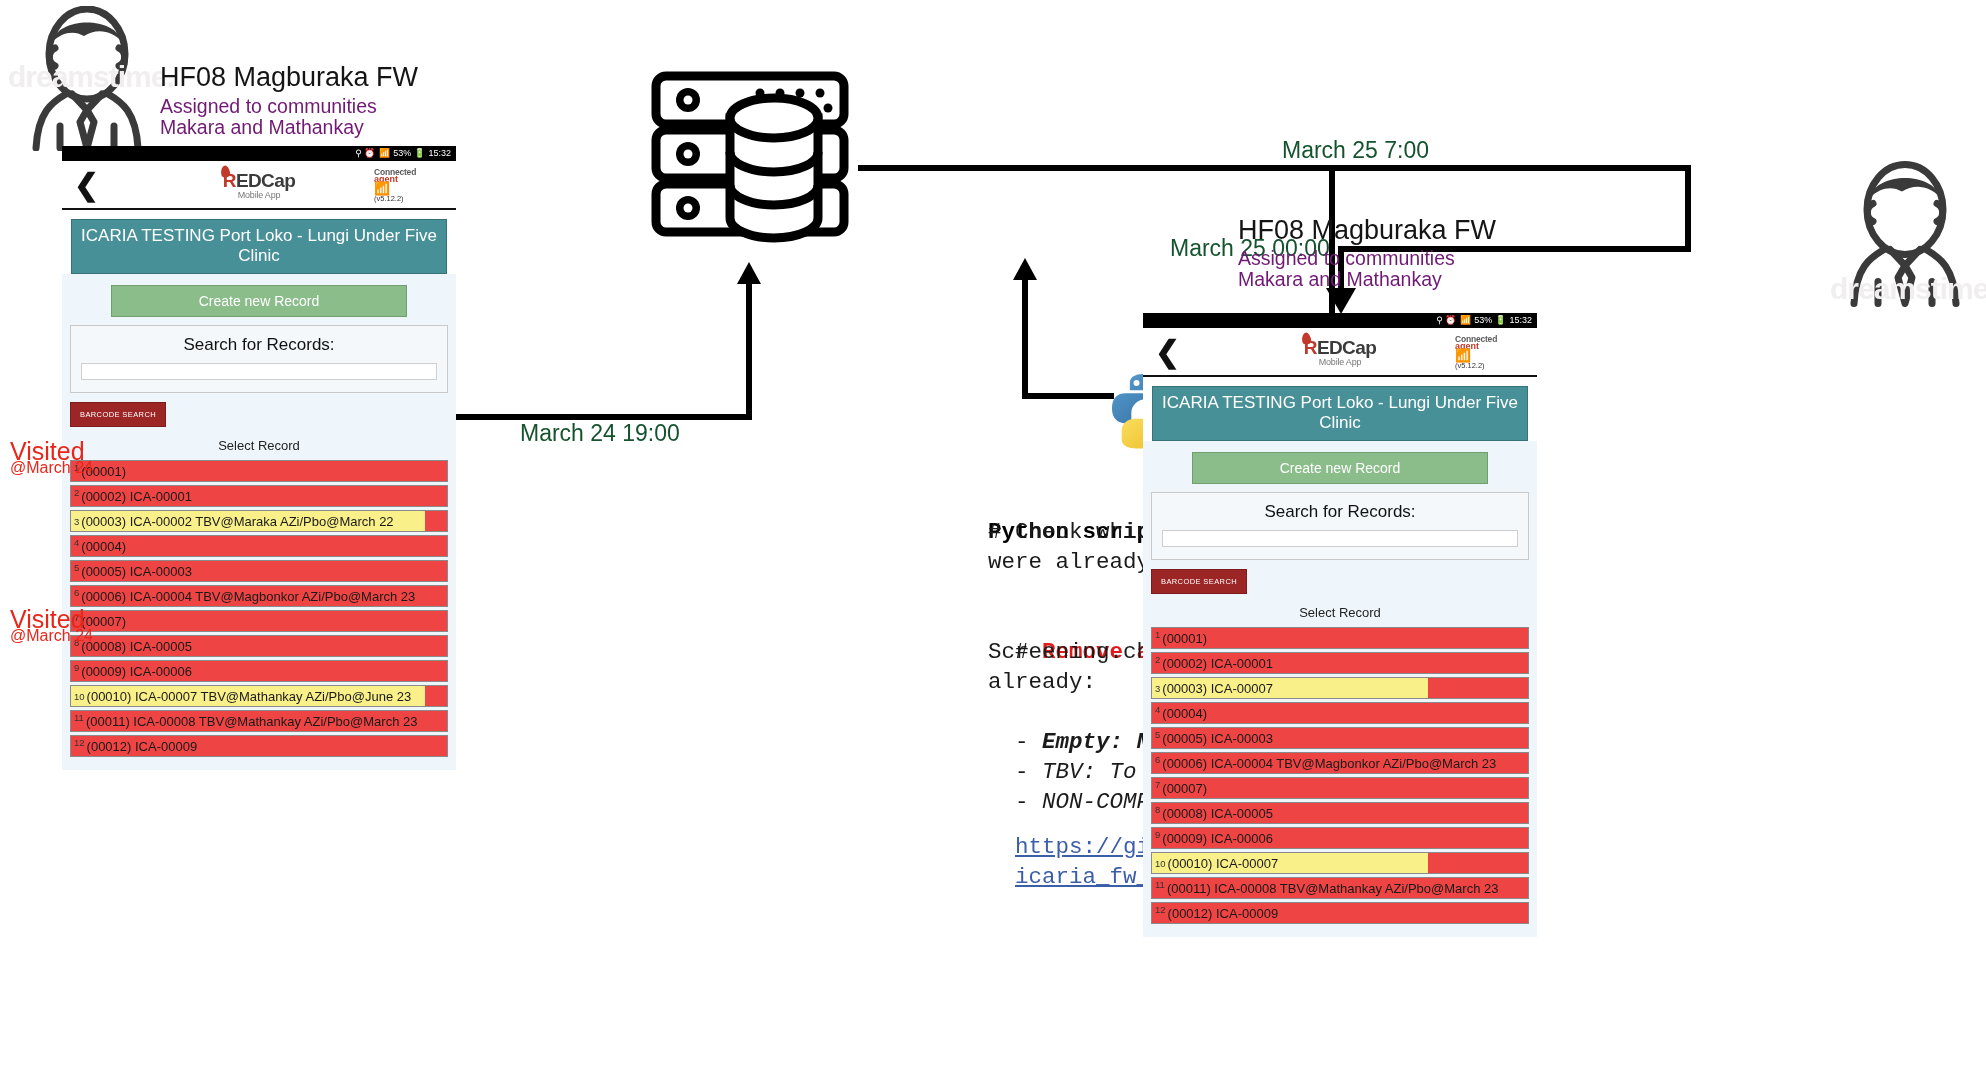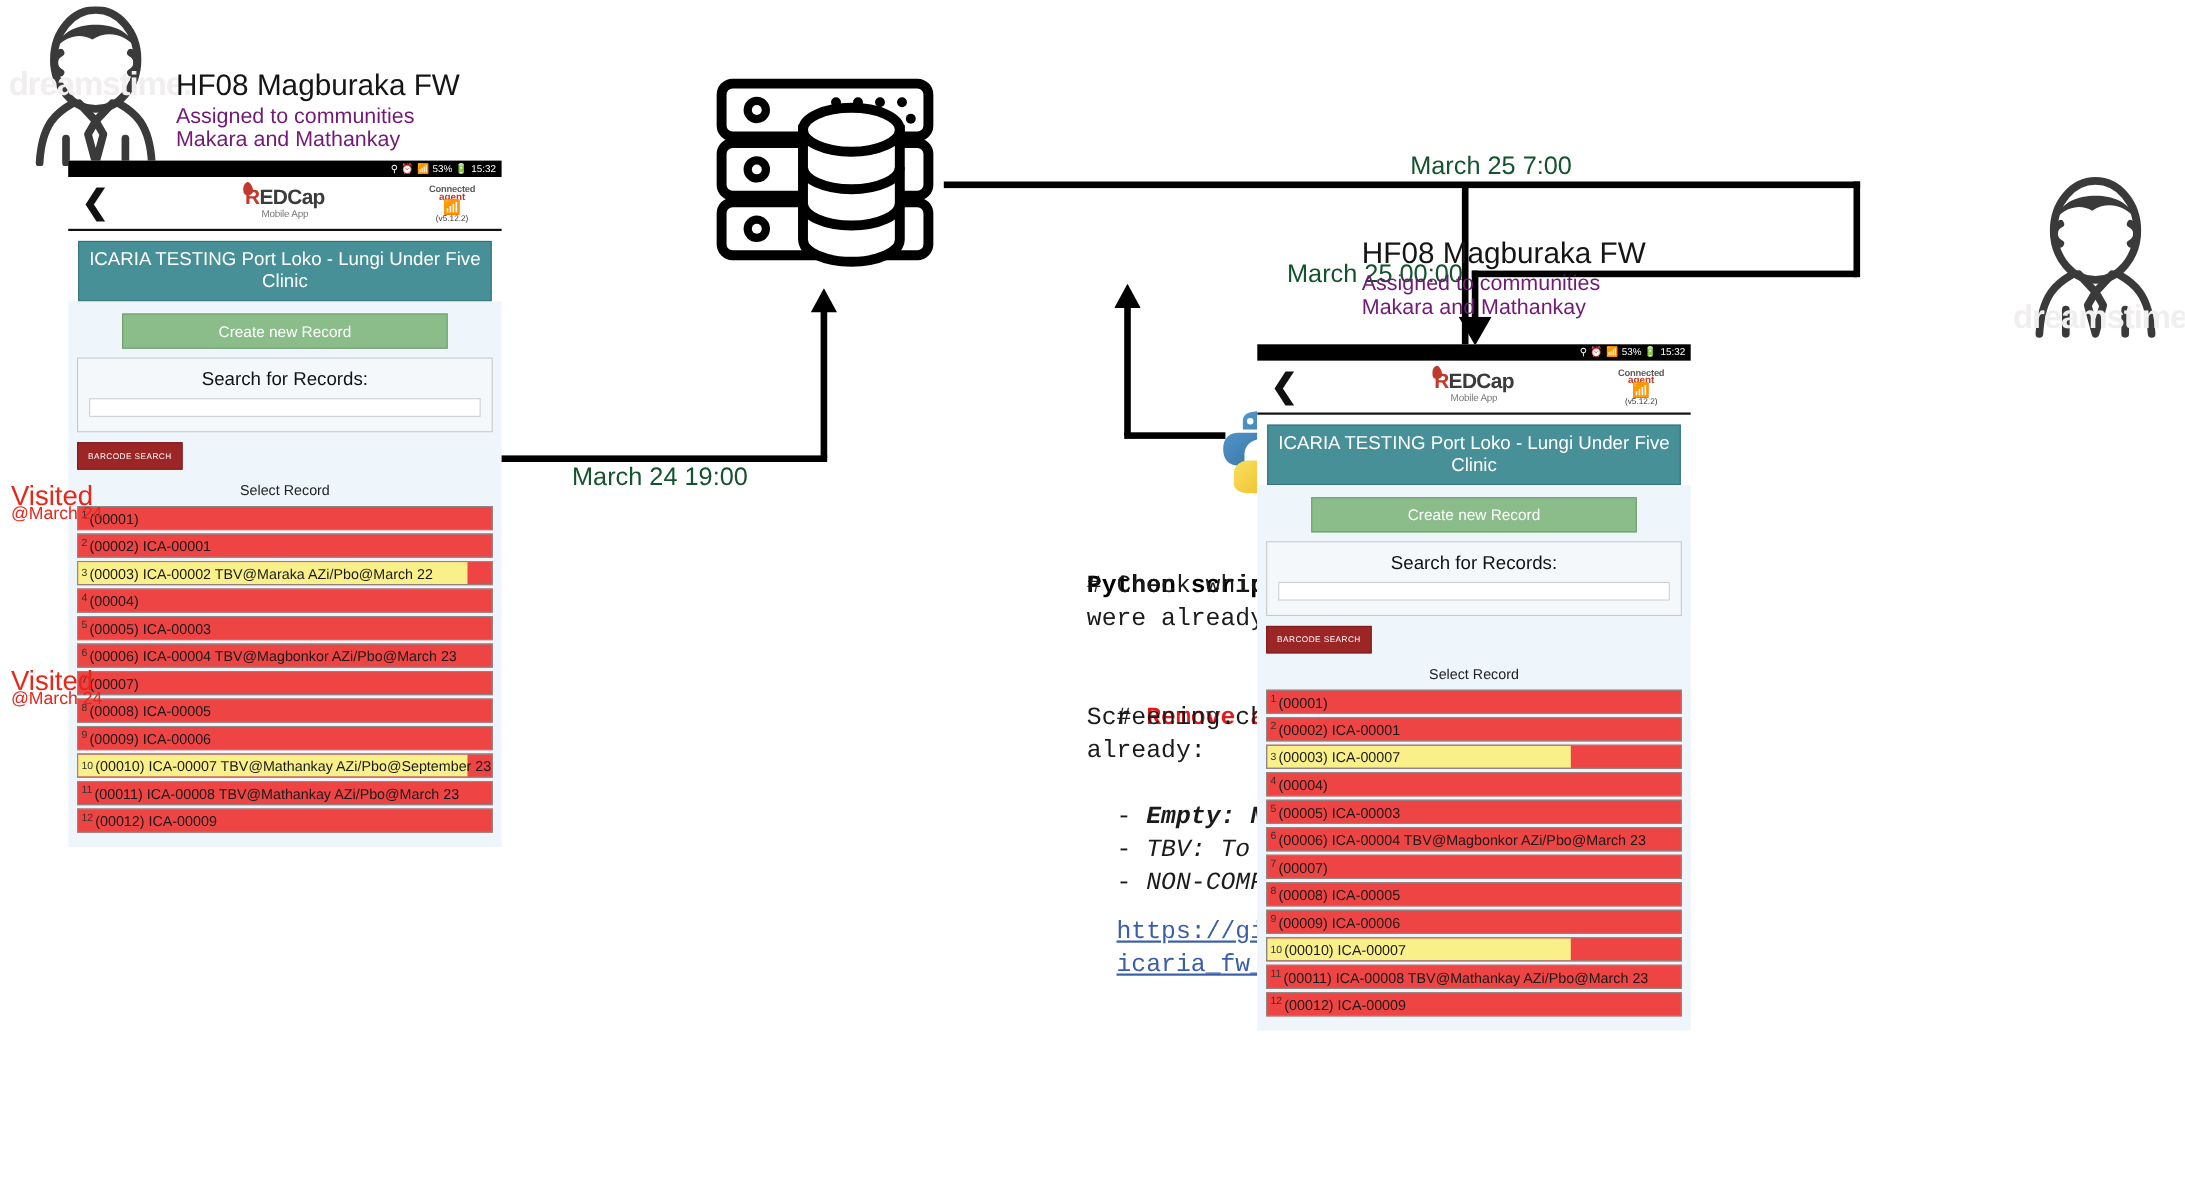--- a/index.html
+++ b/index.html
@@ -51,21 +51,21 @@
   .redcap-word{font-size:19px;font-weight:bold;color:#3b3b3b;letter-spacing:-0.6px;}
   .redcap-word .r{color:#c0392b;}
   .redcap-sub{font-size:9px;color:#777;margin-top:1px;letter-spacing:-0.2px;}
   .flame{
     position:absolute;left:-2px;top:-5px;width:9px;height:12px;
     background:#c0392b;border-radius:60% 40% 50% 50% / 70% 70% 30% 30%;
     transform:rotate(-12deg);
   }
   .agent-badge{
     position:absolute;right:8px;top:50%;transform:translateY(-50%);
-    text-align:center;line-height:1;width:74px;
+    line-height:1;width:74px;
   }
   .agent-conn{font-size:8.5px;font-weight:bold;color:#5b5b5b;letter-spacing:-0.2px;}
   .agent-red{font-size:9px;font-weight:bold;color:#c0392b;margin-top:-1px;}
   .agent-wifi{font-size:13px;color:#4a4a4a;line-height:1;margin-top:-2px;}
   .agent-ver{font-size:7.5px;color:#333;}
 
   .proj-bar{
     background:#489097;color:#ffffff;font-size:17px;
     text-align:center;padding:6px 0 7px 0;
     border:1px solid #37727a;
@@ -228,21 +228,21 @@
         </div>
         <div class="rec-row">
           <span><span class="rec-idx">8</span><span>(00008) ICA-00005</span></span>
         </div>
         <div class="rec-row">
           <span><span class="rec-idx">9</span><span>(00009) ICA-00006</span></span>
         </div>
         <div class="rec-row">
           <div class="hl" style="right: 22px;">
             <span class="rec-idx">10</span>
-            <span>(00010) ICA-00007   TBV@Mathankay   AZi/Pbo@September 23</span>
+            <span>(00010) ICA-00007   TBV@Mathankay   AZi/Pbo@June 23</span>
           </div>
         </div>
         <div class="rec-row">
           <span><span class="rec-idx">11</span><span>(00011) ICA-00008   TBV@Mathankay   AZi/Pbo@March 23</span></span>
         </div>
         <div class="rec-row">
           <span><span class="rec-idx">12</span><span>(00012) ICA-00009</span></span>
         </div>
       </div>
   </div>

